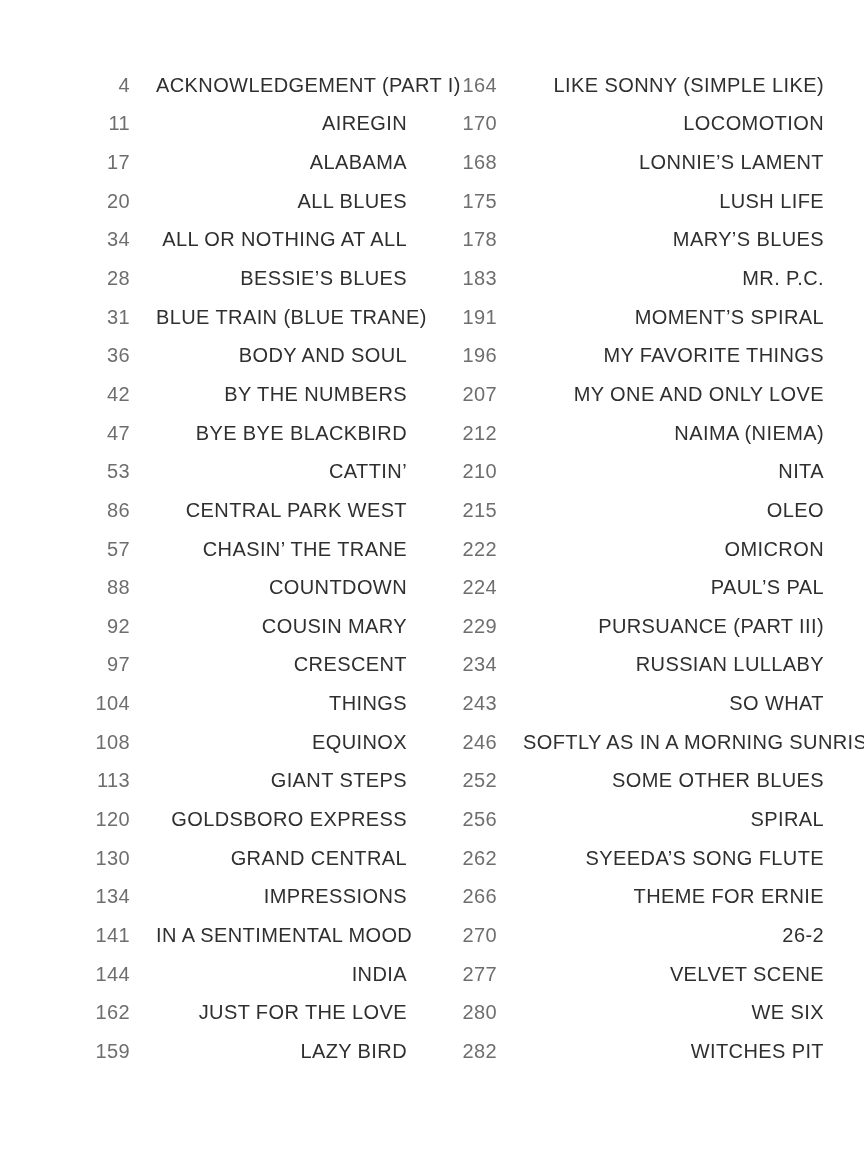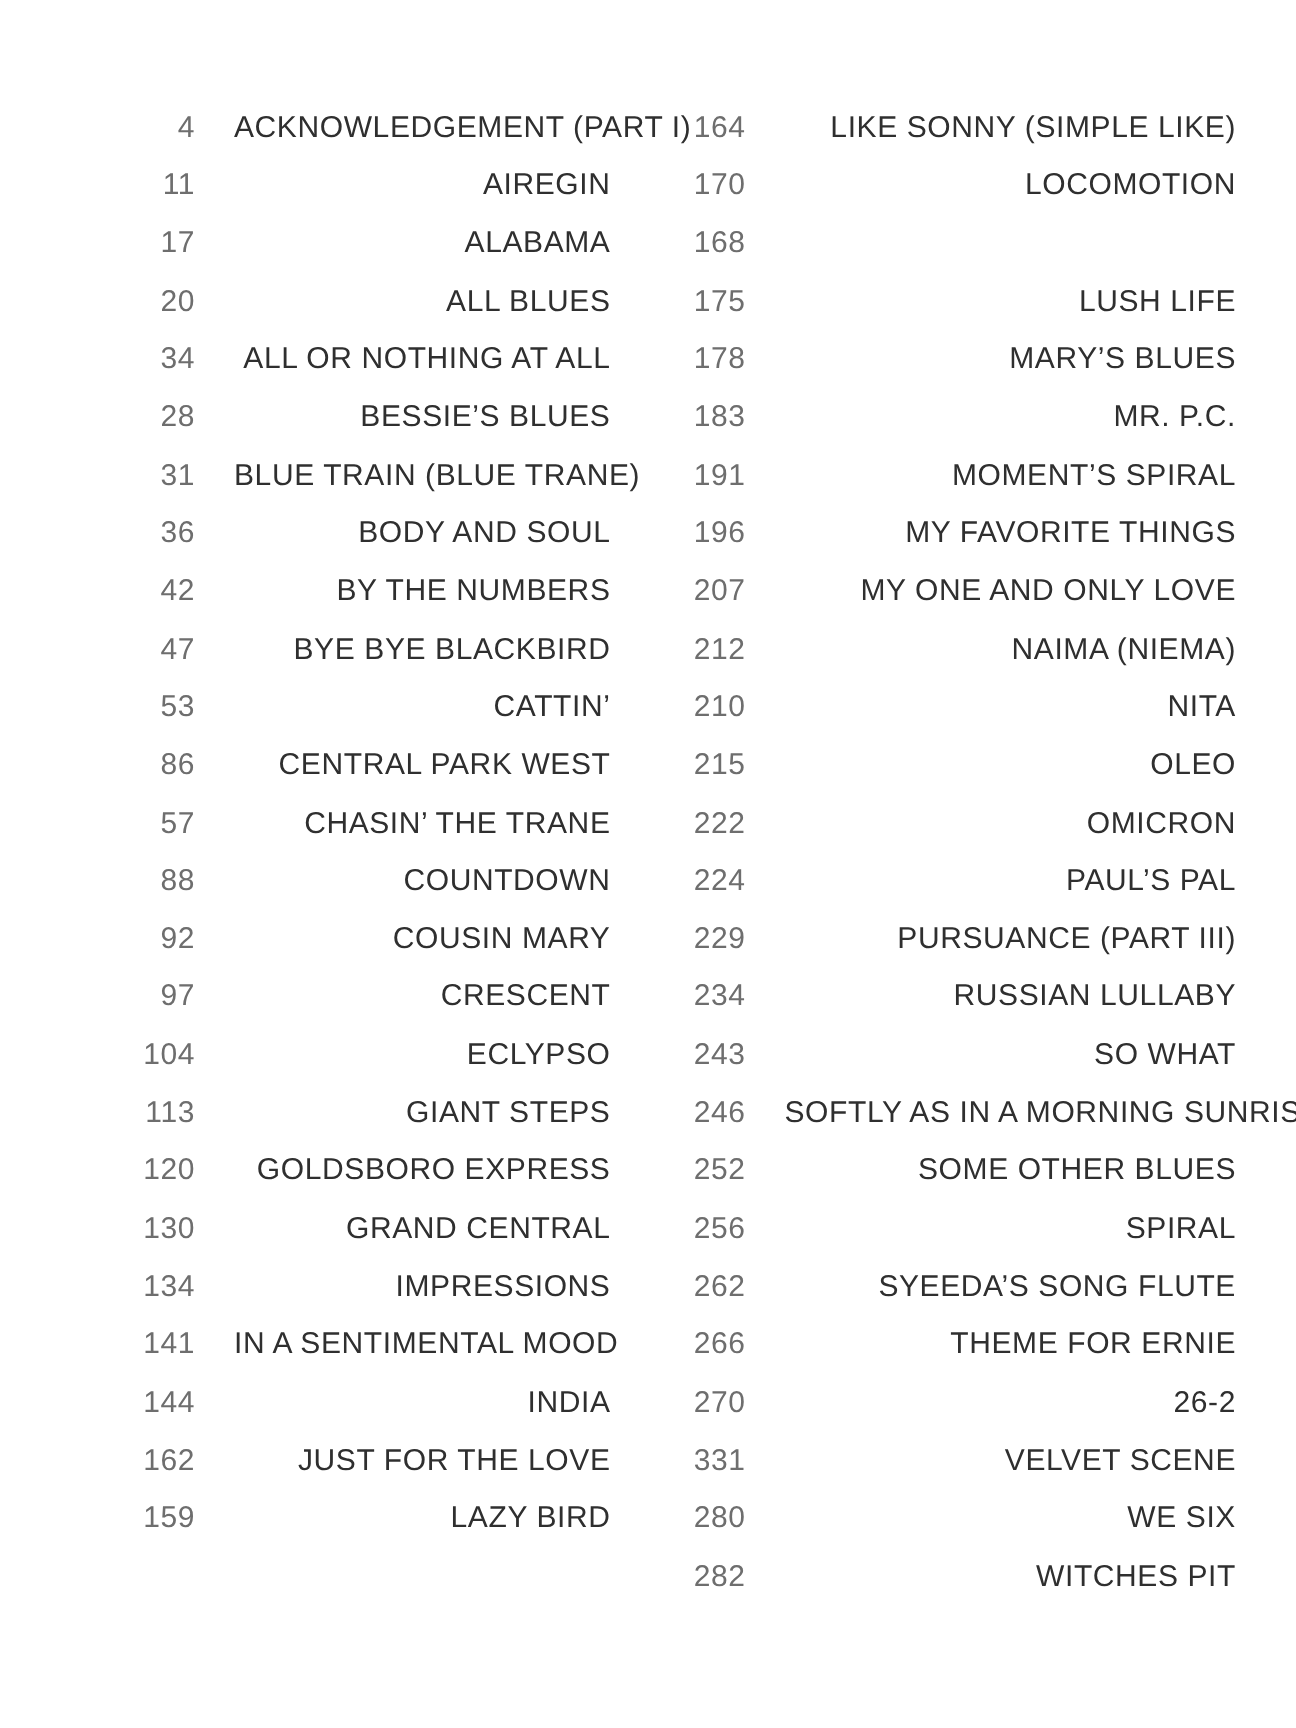--- a/index.html
+++ b/index.html
@@ -118,21 +118,25 @@
         <div class="row">
           <span class="num">92</span>
           <span class="title">COUSIN MARY</span>
         </div>
         <div class="row">
           <span class="num">97</span>
           <span class="title">CRESCENT</span>
         </div>
         <div class="row">
           <span class="num">104</span>
-          <span class="title">ECLYPSO</span>
+          <span class="title">THINGS</span>
+        </div>
+        <div class="row">
+          <span class="num">108</span>
+          <span class="title">EQUINOX</span>
         </div>
         <div class="row">
           <span class="num">113</span>
           <span class="title">GIANT STEPS</span>
         </div>
         <div class="row">
           <span class="num">120</span>
           <span class="title">GOLDSBORO EXPRESS</span>
         </div>
         <div class="row">
@@ -164,20 +168,21 @@
         <div class="row">
           <span class="num">164</span>
           <span class="title">LIKE SONNY (SIMPLE LIKE)</span>
         </div>
         <div class="row">
           <span class="num">170</span>
           <span class="title">LOCOMOTION</span>
         </div>
         <div class="row">
           <span class="num">168</span>
+          <span class="title">LONNIE’S LAMENT</span>
         </div>
         <div class="row">
           <span class="num">175</span>
           <span class="title">LUSH LIFE</span>
         </div>
         <div class="row">
           <span class="num">178</span>
           <span class="title">MARY’S BLUES</span>
         </div>
         <div class="row">
@@ -246,21 +251,21 @@
         </div>
         <div class="row">
           <span class="num">266</span>
           <span class="title">THEME FOR ERNIE</span>
         </div>
         <div class="row">
           <span class="num">270</span>
           <span class="title">26-2</span>
         </div>
         <div class="row">
-          <span class="num">331</span>
+          <span class="num">277</span>
           <span class="title">VELVET SCENE</span>
         </div>
         <div class="row">
           <span class="num">280</span>
           <span class="title">WE SIX</span>
         </div>
         <div class="row">
           <span class="num">282</span>
           <span class="title">WITCHES PIT</span>
         </div>

